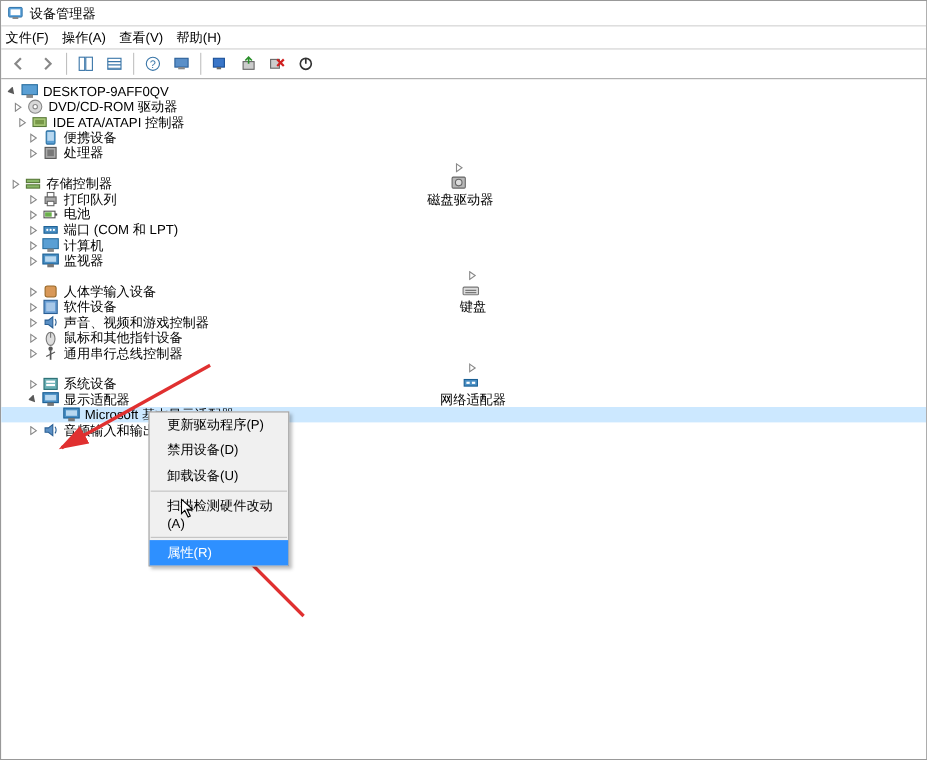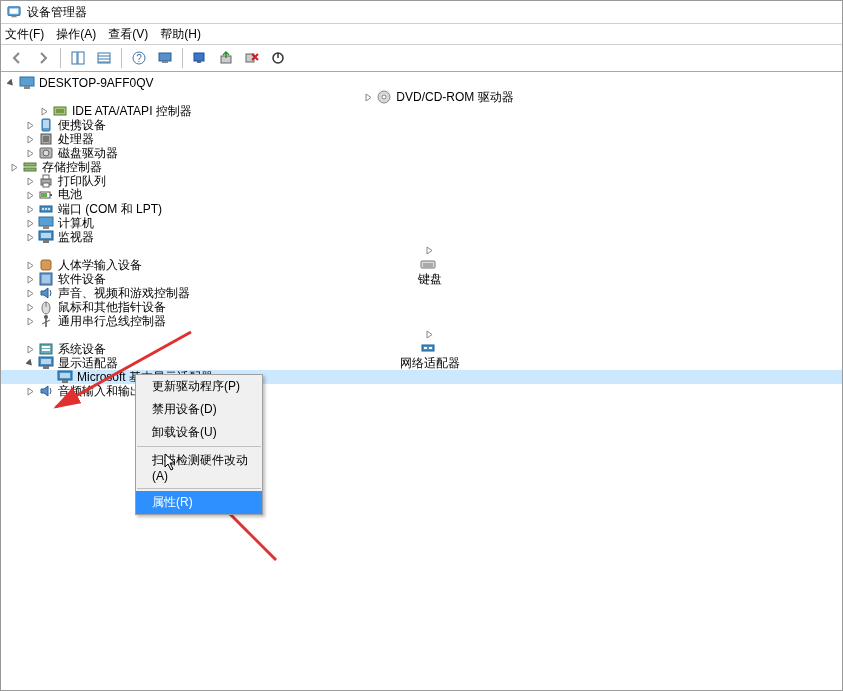--- a/index.html
+++ b/index.html
@@ -126,35 +126,35 @@
       <span class="dev-icon">
         <svg viewBox="0 0 16 16">
             <rect x="1" y="2" width="14" height="9" fill="#5a9fd4" stroke="#2a6fa0"></rect>
             <rect x="5" y="11" width="6" height="3" fill="#888"></rect>
           </svg>
       </span>
       <span>DESKTOP-9AFF0QV</span>
     </div>
 
     <div id="categories">
-        <div class="node" style="padding-left: 39px; justify-content: center;">
+        <div class="node" style="padding-left: 9px;">
           <span class="expander">
             <svg viewBox="0 0 9 9">
               <path d="M2 1 L7 4.5 L2 8 Z" fill="none" stroke="#888"></path>
             </svg>
           </span>
           <span class="dev-icon">
             <svg viewBox="0 0 16 16">
               <circle cx="8" cy="8" r="6" fill="#d8d8d8" stroke="#888"></circle>
               <circle cx="8" cy="8" r="2" fill="#fff" stroke="#888"></circle>
             </svg>
           </span>
           <span>DVD/CD-ROM 驱动器</span>
         </div>
-        <div class="node" style="padding-left: 37px;">
+        <div class="node" style="padding-left: 13px;">
           <span class="expander">
             <svg viewBox="0 0 9 9">
               <path d="M2 1 L7 4.5 L2 8 Z" fill="none" stroke="#888"></path>
             </svg>
           </span>
           <span class="dev-icon">
             <svg viewBox="0 0 16 16">
               <rect x="2" y="4" width="12" height="8" fill="#a8c878" stroke="#587838"></rect>
               <rect x="4" y="6" width="8" height="4" fill="#789848"></rect>
             </svg>
@@ -182,21 +182,21 @@
             </svg>
           </span>
           <span class="dev-icon">
             <svg viewBox="0 0 16 16">
               <rect x="3" y="3" width="10" height="10" fill="#aaa" stroke="#555"></rect>
               <rect x="5" y="5" width="6" height="6" fill="#777"></rect>
             </svg>
           </span>
           <span>处理器</span>
         </div>
-        <div class="node" style="padding-left: 23px;">
+        <div class="node" style=" flex-direction: column;">
           <span class="expander">
             <svg viewBox="0 0 9 9">
               <path d="M2 1 L7 4.5 L2 8 Z" fill="none" stroke="#888"></path>
             </svg>
           </span>
           <span class="dev-icon">
             <svg viewBox="0 0 16 16">
               <rect x="2" y="3" width="12" height="10" rx="1" fill="#b8b8b8" stroke="#666"></rect>
               <circle cx="8" cy="8" r="3" fill="#ddd" stroke="#666"></circle>
             </svg>

